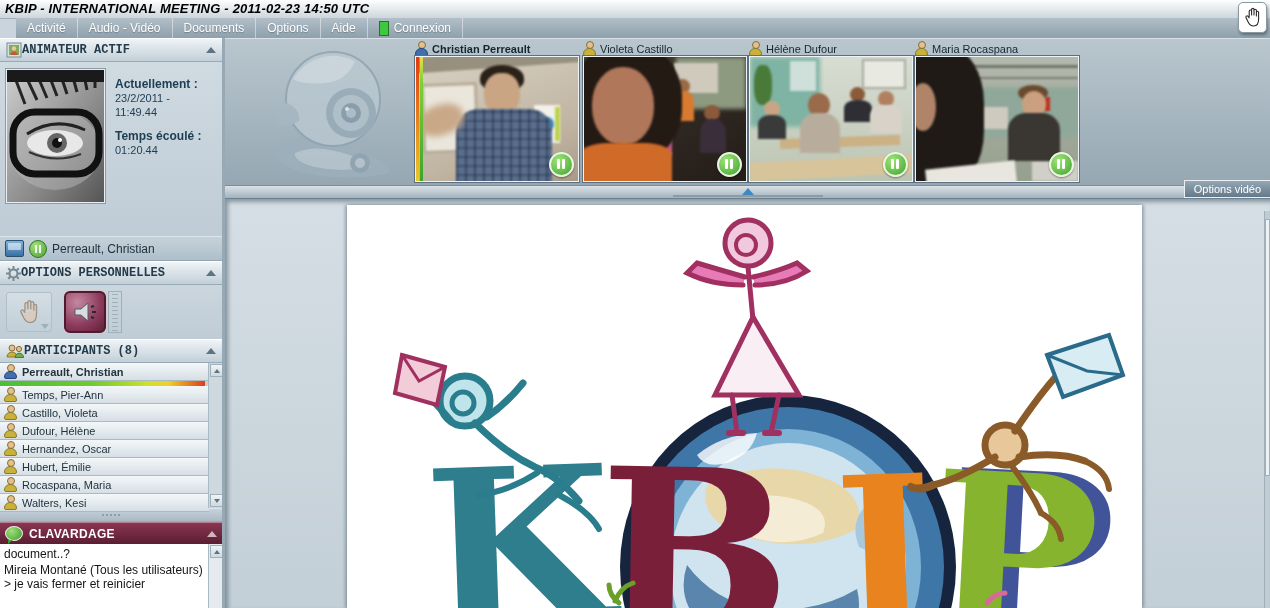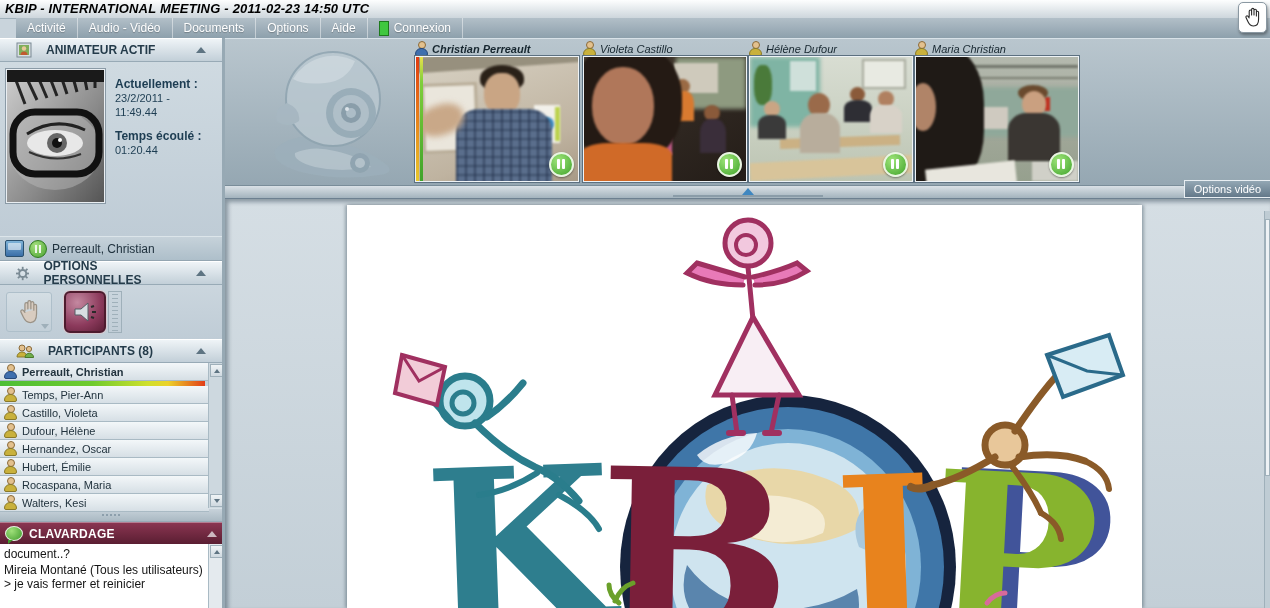--- a/index.html
+++ b/index.html
@@ -18,21 +18,21 @@
   .menubar{position:absolute;left:16px;top:18px;width:1270px;height:20px;
     background:linear-gradient(#b2bfc8,#8da0ac);border-bottom:1px solid #7e92a0;display:flex;}
   .mtab{color:#fff;font-size:12px;line-height:20px;padding:0 11px;border-right:1px solid rgba(255,255,255,.45);
     display:flex;align-items:center;gap:5px;text-shadow:0 1px 1px rgba(0,0,0,.25);}
   .statusdot{width:8px;height:13px;background:#3fc73f;border:1px solid #1d7a1d;display:inline-block;}
 
   
   .sidebar{position:absolute;left:0;top:38px;width:222px;bottom:0;background:#c5d1d9;
     border-right:3px solid #97a9b4;overflow:hidden;}
   .phead{height:22px;background:linear-gradient(#eff4f7,#c2cfd8);border-top:1px solid #fff;
-    border-bottom:1px solid #98aab6;display:flex;align-items:center;padding:0 16px;gap:14px;}
+    border-bottom:1px solid #98aab6;display:flex;align-items:center;padding:0 6px;gap:0;font-family:Liberation Mono, monospace;}
   .phead .ptitle{font-size:12px;font-weight:bold;color:#243b4a;}
   .tri-up{width:0;height:0;border-left:5px solid transparent;border-right:5px solid transparent;
     border-bottom:6px solid #5e7482;margin-left:auto;}
   .tri-up.light{border-bottom-color:#cdb8c0;}
 
   .animbody{position:relative;height:160px;background:linear-gradient(#cfdae1,#bfccd6);padding:7px 6px;display:flex;}
   .photo{width:97px;height:132px;border:1px solid #e9eef2;box-shadow:0 0 0 1px #8a9aa6;background:#555;}
   .animinfo{margin-left:10px;font-size:11px;color:#1d3d52;padding-top:8px;line-height:14px;}
   .animinfo .blbl{font-size:12px;font-weight:bold;}
   .animname{height:23px;background:linear-gradient(#c6d2da,#aebfca);border-top:1px solid #dce5ea;
@@ -89,21 +89,21 @@
     border-top:4px solid #3f9a2c;border-right:5px solid transparent;}
   .chatbody{position:absolute;left:0;right:13px;top:0;bottom:0;background:#fff;
     font-size:12px;color:#151515;line-height:14.5px;padding:3px 4px 0 4px;}
   .chatbody p{margin:0 0 1px 0;}
   .chatwrap{position:relative;background:#fff;height:113px;}
   .cscroll{position:absolute;right:0;top:0;bottom:0;width:13px;background:#e4eaee;border-left:1px solid #a9bac4;}
 
   
   .rightcol{position:absolute;left:225px;top:38px;right:0;bottom:0;}
   .vstrip{position:absolute;left:0;top:0;right:0;height:147px;
-    background:linear-gradient(#b9c6ce,#95a7b2);border-top:1px solid #d8e2e8;overflow:hidden;font-style:italic;}
+    background:linear-gradient(#b9c6ce,#95a7b2);border-top:1px solid #d8e2e8;overflow:hidden;}
   .camwm{position:absolute;left:10px;top:2px;opacity:.95;}
   .vtile{position:absolute;top:2px;width:164px;}
   .vlabel{height:15px;display:flex;align-items:center;gap:4px;font-size:11px;color:#16262f;}
   .vlabel.lead{font-weight:bold;}
   .vframe{height:124px;position:relative;border:1px solid #eef3f6;box-shadow:0 0 0 1px #5c7080;overflow:hidden;background:#333;}
   .scene{position:absolute;inset:0;overflow:hidden;}
   .scene div{position:absolute;filter:blur(1.2px);}
   .pausebtn{position:absolute;right:4px;bottom:4px;width:21px;height:21px;border-radius:50%;
     background:radial-gradient(circle at 35% 30%,#9fe57a,#3fa32a);border:2px solid #e9f5e2;
     box-shadow:0 1px 2px rgba(0,0,0,.4);z-index:5;}
@@ -486,21 +486,21 @@
               <div class="facew"></div>
               <div class="shirtw"></div>
           </div>
           <span class="pausebtn"></span>
         </div>
       </div>
 
       <div class="vtile" style="left:690px">
         <div class="vlabel">
           <span class="person"></span>
-          <span>Maria Christian</span>
+          <span>Maria Rocaspana</span>
         </div>
         <div class="vframe">
           <div class="scene s4">
             <div class="ceilp1"></div>
               <div class="ceilp2"></div>
               <div class="wall"></div>
               <div class="shelf"></div>
             <div class="ext"></div>
               <div class="radiator"></div>
               <div class="boyhair"></div>

